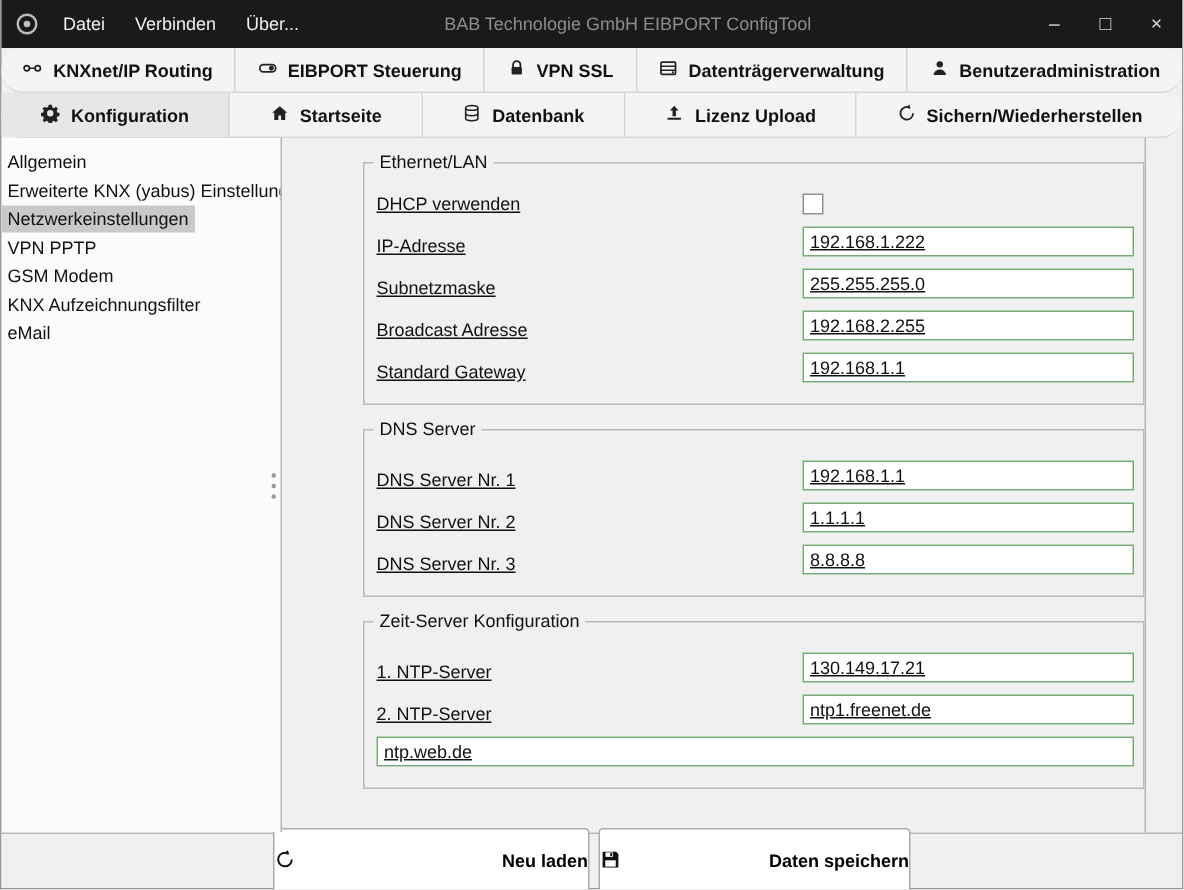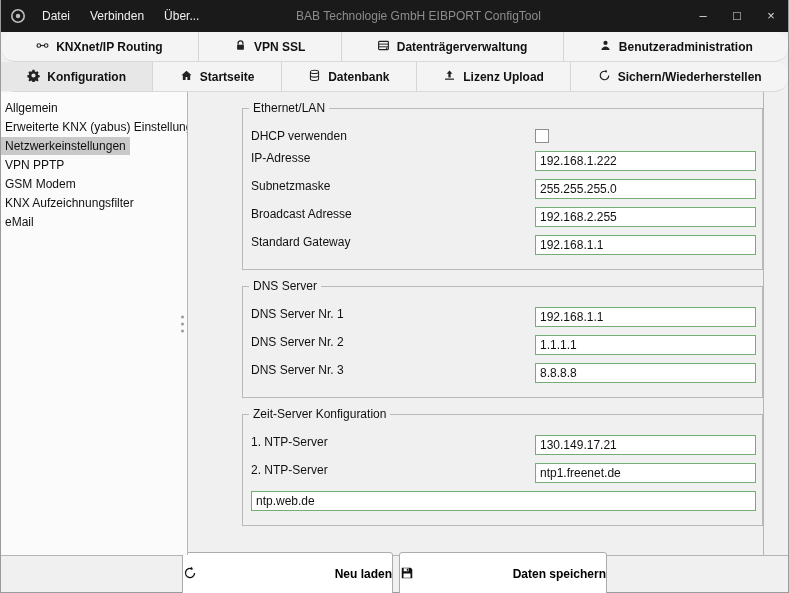--- a/index.html
+++ b/index.html
@@ -92,21 +92,21 @@
   .group {
     position: relative;
     border: 1px solid #b9b9b9;
     margin: 0 0 16px 0;
     padding: 20px 6px 12px 8px;
   }
   .group-title {
     position: absolute; top: -8px; left: 6px;
     background: #f0f0f0; padding: 0 4px;
   }
-  .row { display: flex; align-items: flex-start; margin-bottom: 8px; }
+  .row { display: flex; align-items: flex-end; margin-bottom: 8px; text-decoration: underline; }
   .row:last-child { margin-bottom: 2px; }
   .row-label { flex: 0 0 284px; }
   .text-input {
     flex: 1 1 auto; height: 20px;
     border: 1px solid var(--input-border, #74ae74);
     background: #fff; padding: 0 4px;
     font: inherit; color: #111;
     border-radius: 0; outline: none;
   }
   .checkbox {
@@ -157,20 +157,27 @@
   </div>
 
   <div class="tabs">
     <div class="tab">
       <span><svg width="13" height="13" viewBox="0 0 16 16">
             <circle cx="3.5" cy="8" r="2.2" fill="none" stroke="#222" stroke-width="1.4"></circle>
             <circle cx="12.5" cy="8" r="2.2" fill="none" stroke="#222" stroke-width="1.4"></circle>
             <line x1="5.7" y1="8" x2="10.3" y2="8" stroke="#222" stroke-width="1.4"></line>
           </svg></span>
       <span>KNXnet/IP Routing</span>
+    </div>
+    <div class="tab">
+      <span><svg width="13" height="13" viewBox="0 0 16 16">
+            <rect x="1.5" y="5" width="13" height="6" rx="3" fill="none" stroke="#222" stroke-width="1.4"></rect>
+            <circle cx="11" cy="8" r="2" fill="#222"></circle>
+          </svg></span>
+      <span>EIBPORT Steuerung</span>
     </div>
     <div class="tab">
       <span><svg width="13" height="13" viewBox="0 0 16 16">
             <path d="M5 7V5.2a3 3 0 0 1 6 0V7" fill="none" stroke="#222" stroke-width="1.5"></path>
             <rect x="3.8" y="7" width="8.4" height="6.2" rx="1" fill="#222"></rect>
           </svg></span>
       <span>VPN SSL</span>
     </div>
     <div class="tab">
       <span><svg width="13" height="13" viewBox="0 0 16 16">

